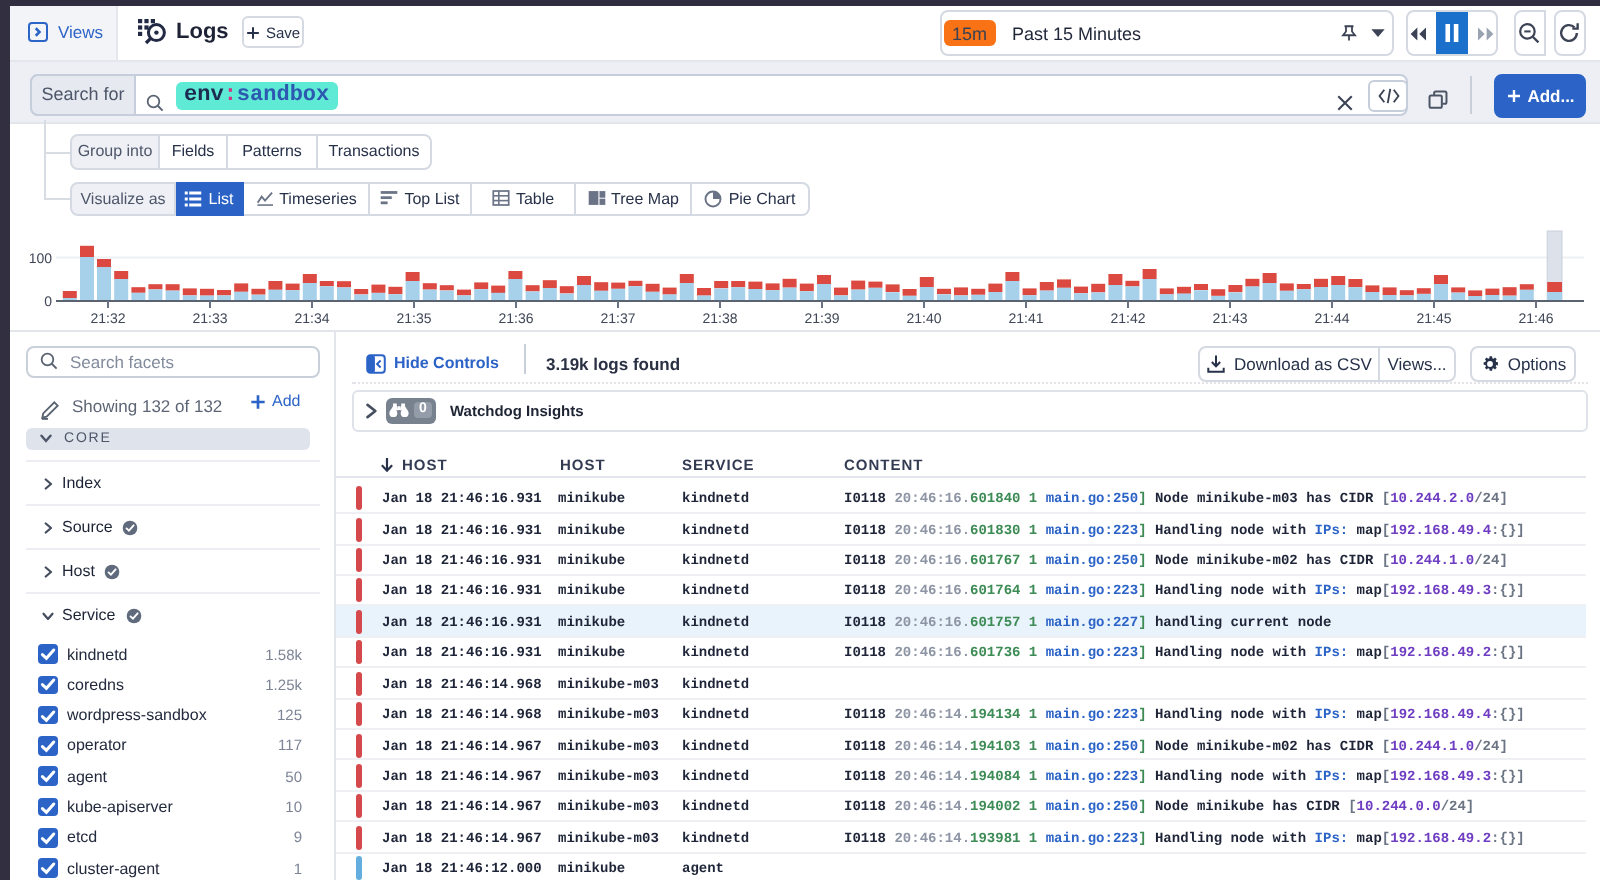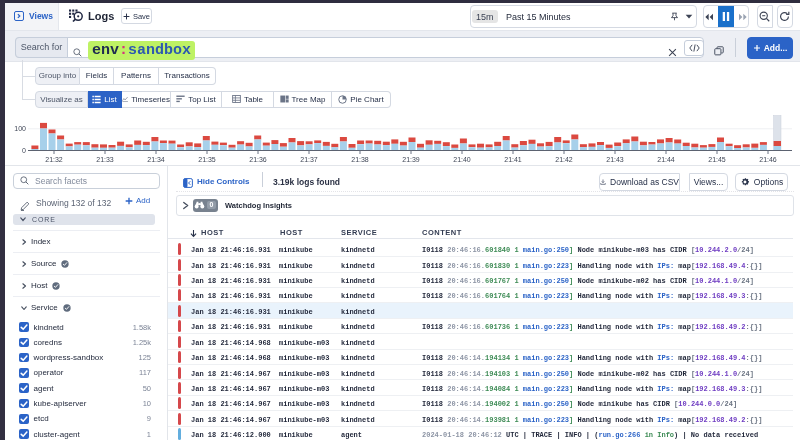--- a/index.html
+++ b/index.html
@@ -34,42 +34,42 @@
 </style></head><body>
 <div id="topstrip"></div>
 <div id="navbar"></div>
 <div id="viewsseg"></div>
 
 <div class="abs" style="left:14px;top:11px;width:9.5px;height:9.5px;border:1.4px solid #2b63c7;border-radius:2px;display:flex;align-items:center;justify-content:center">
 <svg width="6" height="6" viewBox="0 0 8 8">
       <path d="M2.5 1.5 5 4 2.5 6.5" stroke="#2b63c7" stroke-width="1.7" fill="none"></path>
     </svg>
   </div>
-<span class="abs" style="left:29px;top:11px;font-size:8.5px;color:#2b63c7;font-weight:bold">Views</span>
+<span class="abs" style="left:29px;top:11px;font-size:8.5px;color:#2b63c7;font-weight:normal">Views</span>
 
 <svg class="abs" style="left:69px;top:8.5px" width="14" height="14" viewBox="0 0 14 14">
     <g fill="#222944">
       <rect x="0" y="0.5" width="2.1" height="2.1"></rect>
       <rect x="3.2" y="0.5" width="2.1" height="2.1"></rect>
       <rect x="6.4" y="0.5" width="2.1" height="2.1"></rect>
       <rect x="0" y="3.7" width="2.1" height="2.1"></rect>
       <rect x="3.2" y="3.7" width="2.1" height="2.1"></rect>
       <rect x="0" y="6.9" width="2.1" height="2.1"></rect>
     </g>
     <circle cx="9.2" cy="7.3" r="4" stroke="#222944" stroke-width="1.5" fill="none"></circle>
     <circle cx="9.2" cy="7.3" r="1.1" fill="#222944"></circle>
     <line x1="6.2" y1="10.3" x2="4" y2="12.5" stroke="#222944" stroke-width="1.7"></line>
   </svg>
 <span class="abs" style="left:88px;top:10px;font-size:11px;color:#1d2334;font-weight:bold">Logs</span>
 <div class="btn" style="left:121px;top:8px;width:31px;height:16px;gap:3px;font-size:7.5px;border-radius:3px"><svg width="7" height="7" viewBox="0 0 12 12">
       <path d="M6 1V11M1 6H11" stroke="#273149" stroke-width="1.7"></path>
     </svg>Save</div>
 
 <div class="btn" style="left:470px;top:5px;width:227px;height:23px;justify-content:flex-start;padding-left:0.5px">
-<span style="background:#e5e5e5;border-radius:3px;font-size:9px;color:#3a4153;padding:1.5px 4.5px">15m</span>
+<span style="background:#f97316;border-radius:3px;font-size:9px;color:#3a4153;padding:1.5px 4.5px">15m</span>
 <span style="font-size:9px;color:#1f2638;margin-left:4px">Past 15 Minutes</span>
 <span style="margin-left:auto;display:flex;align-items:center;gap:6px;padding-right:3px">
       <svg width="9" height="9" viewBox="0 0 12 12">
         <path d="M3 1.5h6M4 1.5v3.5l-2 2.5h8l-2-2.5V1.5M6 7.5V11" stroke="#3c4354" stroke-width="1.2" fill="none"></path>
       </svg>
       <svg width="8" height="5" viewBox="0 0 9 6">
         <path d="M0.5 0.8h8L4.5 5.4z" fill="#3c4354"></path>
       </svg>
     </span>
 </div>
@@ -106,21 +106,21 @@
     </svg>
   </div>
 
 <div id="searchrow"></div>
 <div id="searchbox"></div>
 <div id="sflabel">Search for</div>
 <span class="abs" style="left:73px;top:42.5px"><svg width="9" height="9" viewBox="0 0 13 13">
       <circle cx="5.4" cy="5.4" r="4.2" stroke="#5a6372" stroke-width="1.3" fill="none"></circle>
       <line x1="8.5" y1="8.5" x2="12" y2="12" stroke="#5a6372" stroke-width="1.4"></line>
     </svg></span>
-<span class="abs mono" style="left:88px;top:41px;background:#bef264;border-radius:3px;padding:1px 4px;font-size:15px;font-weight:bold"><span style="color:#1e2b50">env</span><span style="color:#d4317e">:</span><span style="color:#2d59b0">sandbox</span></span>
+<span class="abs mono" style="left:88px;top:41px;background:#5eead4;border-radius:3px;padding:1px 4px;font-size:11px;font-weight:bold"><span style="color:#1e2b50">env</span><span style="color:#d4317e">:</span><span style="color:#2d59b0">sandbox</span></span>
 <span class="abs" style="left:668px;top:42.5px"><svg width="9" height="9" viewBox="0 0 12 12">
       <path d="M1.5 1.5 10.5 10.5M10.5 1.5 1.5 10.5" stroke="#3c4354" stroke-width="1.4"></path>
     </svg></span>
 <div class="abs" style="left:684px;top:39.5px;width:20px;height:16px;border:1px solid #c6cedb;border-radius:3px;display:flex;align-items:center;justify-content:center">
     <svg width="11" height="8" viewBox="0 0 14 10">
       <path d="M4 1 1 5l3 4M10 1l3 4-3 4M7.8 0.5 6.2 9.5" stroke="#3c4354" stroke-width="1.2" fill="none"></path>
     </svg>
   </div>
 <span class="abs" style="left:714px;top:41.5px"><svg width="10" height="10" viewBox="0 0 13 13">
       <rect x="1" y="3.5" width="8" height="8" rx="1" stroke="#4c5565" stroke-width="1.3" fill="none"></rect>
@@ -147,21 +147,21 @@
 <span class="t active" style="width:34px"><svg width="9" height="9" viewBox="0 0 12 12">
         <g fill="#fff">
           <rect x="0.5" y="1" width="2" height="2"></rect>
           <rect x="0.5" y="5" width="2" height="2"></rect>
           <rect x="0.5" y="9" width="2" height="2"></rect>
           <rect x="3.5" y="1" width="8" height="2"></rect>
           <rect x="3.5" y="5" width="8" height="2"></rect>
           <rect x="3.5" y="9" width="8" height="2"></rect>
         </g>
       </svg>List</span>
-<span class="t" style="width:49px"><svg width="9" height="8" viewBox="0 0 13 12">
+<span class="t" style="width:63px"><svg width="9" height="8" viewBox="0 0 13 12">
         <path d="M1 9.5 4 5l2.5 3L11.8 2" stroke="#6b7487" stroke-width="1.4" fill="none"></path>
         <line x1="0.8" y1="11.3" x2="12.5" y2="11.3" stroke="#6b7487" stroke-width="1.2"></line>
       </svg>Timeseries</span>
 <span class="t" style="width:51px"><svg width="9" height="8" viewBox="0 0 13 11">
         <g fill="#6b7487">
           <rect x="0.5" y="0.5" width="12" height="2"></rect>
           <rect x="0.5" y="4.25" width="8" height="2"></rect>
           <rect x="0.5" y="8" width="5" height="2"></rect>
         </g>
       </svg>Top List</span>
@@ -534,21 +534,21 @@
 
 <div class="abs" style="left:176px;top:191px;width:618px;height:0;border-top:1px dotted #e4e4e8"></div>
 <span class="abs" style="left:183px;top:174px"><svg width="10" height="10" viewBox="0 0 13 13">
       <rect x="0.8" y="0.8" width="11.4" height="11.4" rx="2" stroke="#2b63c7" stroke-width="1.3" fill="none"></rect>
       <rect x="0.8" y="0.8" width="5" height="11.4" rx="1.5" fill="#2b63c7"></rect>
       <path d="M9.5 4.2 7.2 6.5l2.3 2.3" stroke="#2b63c7" stroke-width="1.3" fill="none"></path>
     </svg></span>
 <span class="abs" style="left:197px;top:177px;font-size:8px;color:#2b63c7;font-weight:bold">Hide Controls</span>
 <div class="abs" style="left:262px;top:172px;width:1px;height:15px;background:#c9cfd9"></div>
 <span class="abs" style="left:273px;top:176.5px;font-size:8.5px;color:#2b3144;font-weight:bold">3.19k logs found</span>
-<div class="btn" style="left:599px;top:173px;width:81px;height:17.5px;border-radius:4px 0 0 4px;font-size:8.5px;gap:4px"><svg width="10" height="10" viewBox="0 0 13 13">
+<div class="btn" style="left:599px;top:173px;width:91px;height:17.5px;border-radius:4px 0 0 4px;font-size:8.5px;gap:4px"><svg width="10" height="10" viewBox="0 0 13 13">
       <path d="M6.5 1v6.5M3.8 5.2 6.5 8l2.7-2.8" stroke="#273149" stroke-width="1.3" fill="none"></path>
       <path d="M1.5 9v2.5h10V9" stroke="#273149" stroke-width="1.3" fill="none"></path>
     </svg>Download as CSV</div>
 <div class="btn" style="left:689px;top:173px;width:39px;height:17.5px;border-radius:0 4px 4px 0;font-size:8.5px">Views...</div>
 <div class="btn" style="left:735px;top:173px;width:53px;height:17.5px;gap:4px;font-size:8.5px"><svg width="10" height="10" viewBox="0 0 24 24">
       <path fill="#273149" d="M12 8.5A3.5 3.5 0 1 0 12 15.5 3.5 3.5 0 1 0 12 8.5zm9.4 5.3-2-.6a7.5 7.5 0 0 1-.6 1.5l1.3 1.7-2.1 2.1-1.7-1.3a7.5 7.5 0 0 1-1.5.6l-.3 2.2h-3l-.3-2.2a7.5 7.5 0 0 1-1.5-.6l-1.7 1.3-2.1-2.1 1.3-1.7a7.5 7.5 0 0 1-.6-1.5l-2.2-.3v-3l2.2-.3a7.5 7.5 0 0 1 .6-1.5L5.9 6.4l2.1-2.1 1.7 1.3a7.5 7.5 0 0 1 1.5-.6l.3-2.2h3l.3 2.2a7.5 7.5 0 0 1 1.5.6l1.7-1.3 2.1 2.1-1.3 1.7a7.5 7.5 0 0 1 .6 1.5l2.2.3z"></path>
       <circle cx="12" cy="12" r="2.6" fill="#fff"></circle>
     </svg>Options</div>
 
 <div class="abs" style="left:175.5px;top:195px;width:618px;height:21px;background:#fff;border:1px solid #dfe3e9;border-radius:3px"></div>
@@ -602,20 +602,21 @@
     <span class="c date">Jan 18 21:46:16.931</span>
     <span class="c host">minikube</span>
     <span class="c svc">kindnetd</span>
     <span class="c cont"><span style="color:#1f2538">I0118 </span><span style="color:#8d95a5">20:46:16.</span><span style="color:#3d8b55">601764 1 </span><span style="color:#2b63c7">main.go:223</span><span style="color:#3d8b55">] </span><span style="color:#1f2538">Handling node with </span><span style="color:#2b63c7">IPs:</span><span style="color:#1f2538"> map</span><span style="color:#6b7483">[</span><span style="color:#6f3dc2">192.168.49.3</span><span style="color:#6b7483">:{}]</span></span>
   </div>
 <div class="lrow" style="top:303.38px;background:#e9f3fc;">
     <span class="sev" style="background:#d5484b"></span>
     <span class="c date">Jan 18 21:46:16.931</span>
     <span class="c host">minikube</span>
     <span class="c svc">kindnetd</span>
+    <span class="c cont"><span style="color:#1f2538">I0118 </span><span style="color:#8d95a5">20:46:16.</span><span style="color:#3d8b55">601757 1 </span><span style="color:#2b63c7">main.go:227</span><span style="color:#3d8b55">] </span><span style="color:#1f2538">handling current node</span></span>
   </div>
 <div class="lrow" style="top:318.80px;">
     <span class="sev" style="background:#d5484b"></span>
     <span class="c date">Jan 18 21:46:16.931</span>
     <span class="c host">minikube</span>
     <span class="c svc">kindnetd</span>
     <span class="c cont"><span style="color:#1f2538">I0118 </span><span style="color:#8d95a5">20:46:16.</span><span style="color:#3d8b55">601736 1 </span><span style="color:#2b63c7">main.go:223</span><span style="color:#3d8b55">] </span><span style="color:#1f2538">Handling node with </span><span style="color:#2b63c7">IPs:</span><span style="color:#1f2538"> map</span><span style="color:#6b7483">[</span><span style="color:#6f3dc2">192.168.49.2</span><span style="color:#6b7483">:{}]</span></span>
   </div>
 <div class="lrow" style="top:334.22px;">
     <span class="sev" style="background:#d5484b"></span>
@@ -656,14 +657,13 @@
     <span class="c date">Jan 18 21:46:14.967</span>
     <span class="c host">minikube-m03</span>
     <span class="c svc">kindnetd</span>
     <span class="c cont"><span style="color:#1f2538">I0118 </span><span style="color:#8d95a5">20:46:14.</span><span style="color:#3d8b55">193981 1 </span><span style="color:#2b63c7">main.go:223</span><span style="color:#3d8b55">] </span><span style="color:#1f2538">Handling node with </span><span style="color:#2b63c7">IPs:</span><span style="color:#1f2538"> map</span><span style="color:#6b7483">[</span><span style="color:#6f3dc2">192.168.49.2</span><span style="color:#6b7483">:{}]</span></span>
   </div>
 <div class="lrow" style="top:426.74px;">
     <span class="sev" style="background:#63aede"></span>
     <span class="c date">Jan 18 21:46:12.000</span>
     <span class="c host">minikube</span>
     <span class="c svc">agent</span>
-    <span class="c cont"><span style="color:#8d95a5">2024-01-18 20:46:12 </span><span style="color:#1f2538">UTC | TRACE | INFO | (</span><span style="color:#2b63c7">run.go:266</span><span style="color:#3d8b55"> in Info</span><span style="color:#1f2538">) | No data received</span></span>
   </div>
 <div id="leftstrip"></div>
 </body></html>

